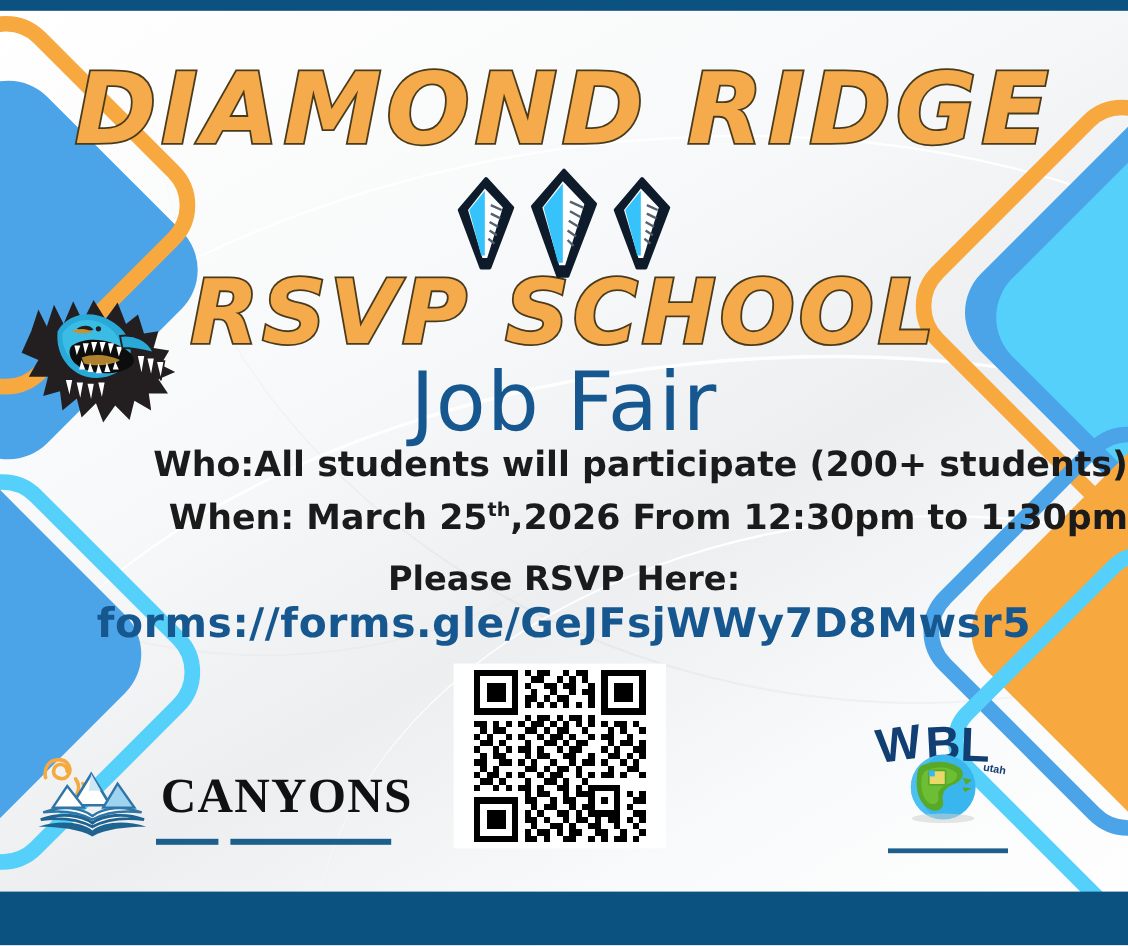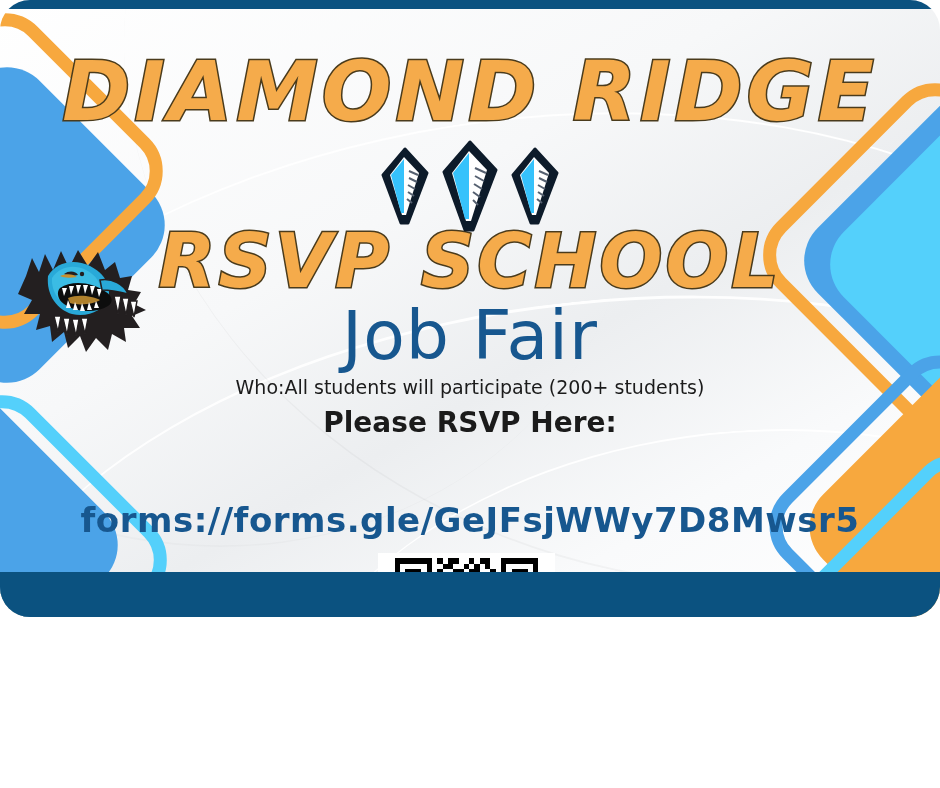--- a/index.html
+++ b/index.html
@@ -7,24 +7,23 @@
     margin: 0;
     padding: 0;
     background: #ffffff;
   }
   body {
     font-family: "Liberation Sans", sans-serif;
   }
   #flyer {
     position: relative;
     width: 940px;
-    height: 617px;
+    height: 788px;
     overflow: hidden;
     background: linear-gradient(150deg, #ffffff 0%, #f7f8f9 38%, #eceef0 58%, #f9fafb 78%, #ffffff 100%);
-    border-radius: 30px;
   }
   
   .swoosh {
     position: absolute;
     pointer-events: none;
     border-radius: 50%;
     background: transparent;
   }
   .sw1 {
     left: -180px; top: 120px; width: 1400px; height: 900px;
@@ -162,35 +161,37 @@
   .body-copy {
     position: absolute;
     left: 0; right: 0;
     top: 368px;
     text-align: center;
     z-index: 20;
     color: #1b1b1b;
   }
   .info-line {
     font-family: "DejaVu Sans", sans-serif;
-    font-weight: normal;
-    font-size: 19px;
+    font-weight: bold;
+    font-size: 29px;
     line-height: 38px;
     letter-spacing: 0px;
     white-space: nowrap;
+    text-align: right;
   }
   .info-line sup {
     font-size: 0.55em;
     vertical-align: super;
   }
   .rsvp-line {
     font-family: "DejaVu Sans", sans-serif;
     font-weight: bold;
     font-size: 28px;
     line-height: 34px;
+    margin-top: 16px;
   }
   .url-line {
     position: absolute;
     left: 0; right: 0;
     top: 500px;
     text-align: center;
     font-family: "DejaVu Sans", sans-serif;
     font-weight: bold;
     font-size: 34px;
     letter-spacing: 0.5px;
@@ -369,20 +370,21 @@
         <line x1="30" y1="31" x2="38" y2="35"></line>
         <line x1="29" y1="38" x2="36" y2="42"></line>
         <line x1="29" y1="45" x2="35" y2="49"></line>
         <line x1="28" y1="52" x2="33" y2="56"></line>
       </g>
     </svg>
   </div>
 
   <div class="body-copy">
     <div class="info-line">Who:All students will participate (200+ students)</div>
+    <div class="info-line"><span>When: March 25</span><sup>th</sup><span>,2026 From 12:30pm to 1:30pm</span></div>
     <div class="rsvp-line">Please RSVP Here:</div>
   </div>
 
   <div class="url-line">forms://forms.gle/GeJFsjWWy7D8Mwsr5</div>
 
   <div class="qr-wrap">
     <svg viewBox="0 0 29 29" shape-rendering="crispEdges">
       <rect width="29" height="29" fill="#ffffff"></rect>
       <g fill="#000000">
 
@@ -671,20 +673,21 @@
         </g>
 
         <g>
           <path d="M6 54 C22 48 38 50 47 57 C56 50 72 48 88 54 C72 52 58 54 47 60 C36 54 22 52 6 54 Z" fill="#ffffff" stroke="#2f76a8" stroke-width="2"></path>
           <path d="M4 60 C20 54 38 56 47 63 C56 56 74 54 90 60 C74 58 58 60 47 66 C36 60 20 58 4 60 Z" fill="#ffffff" stroke="#1f6391" stroke-width="2.4"></path>
           <path d="M2 66 C20 60 38 62 47 69 C56 62 74 60 92 66 C74 66 58 68 47 74 C36 68 20 66 2 66 Z" fill="#1f6391"></path>
         </g>
       </svg>
     </div>
     <div class="canyons-type">
+      <div class="canyons-name">CANYONS</div>
     </div>
   </div>
   <div class="canyons-rule">
     <i class="a"></i>
     <i class="b"></i>
   </div>
 
   <div class="wbl-logo">
     <svg viewBox="0 0 160 86">
 

